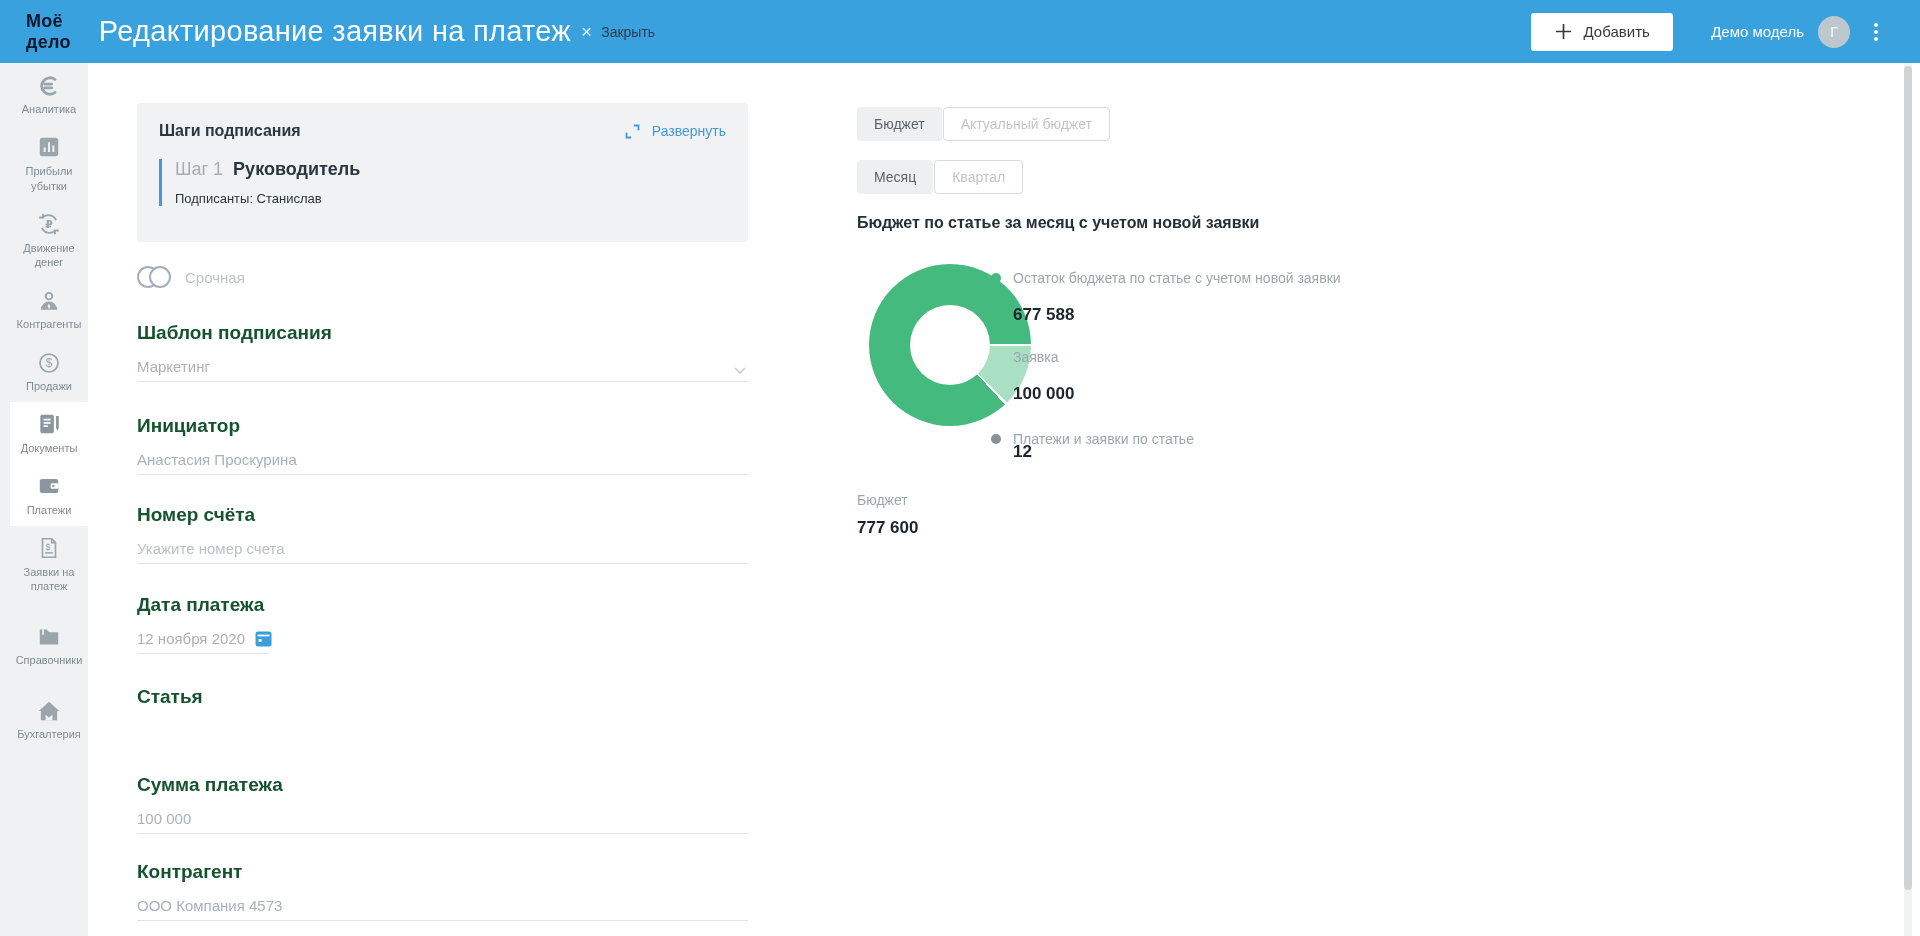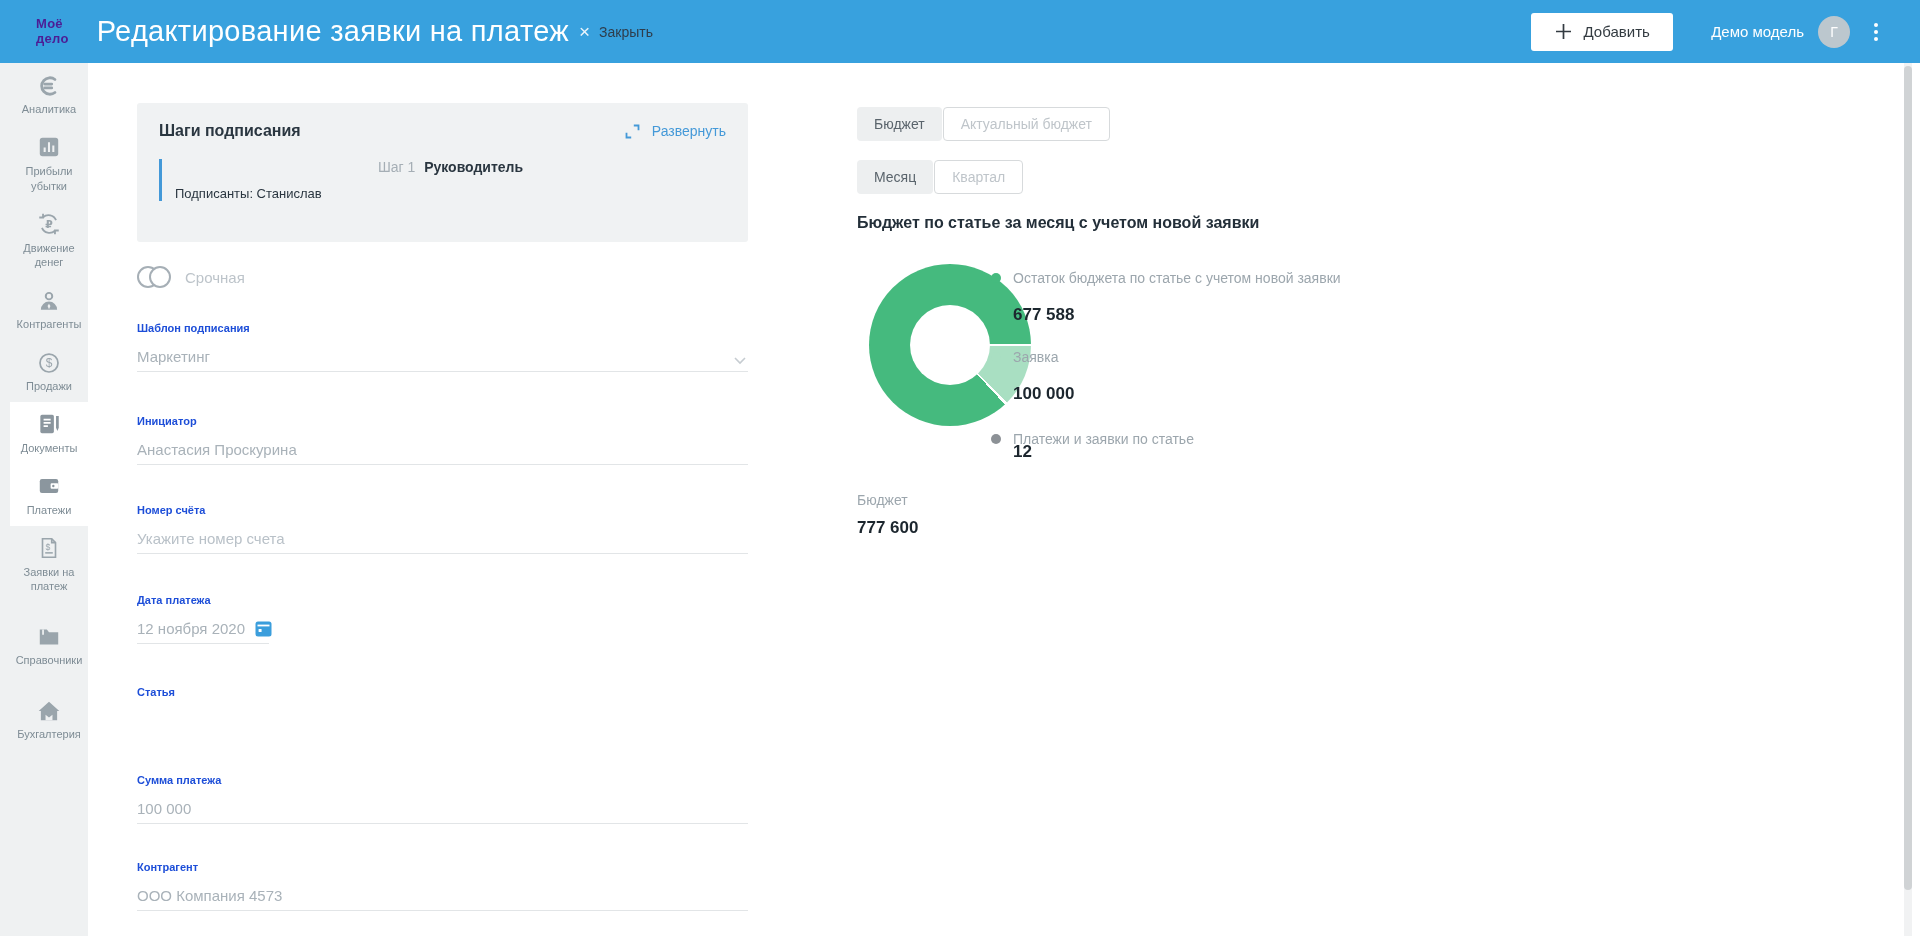--- a/index.html
+++ b/index.html
@@ -1,21 +1,21 @@
 <!DOCTYPE html>
 <html><head>
 <meta charset="utf-8">
 <style>
   * { margin:0; padding:0; box-sizing:border-box; }
   html,body { width:1920px; height:936px; overflow:hidden; }
   body { position:relative; background:#fff; font-family:"Liberation Sans","DejaVu Sans",sans-serif; }
 
   
   .header { position:absolute; left:0; top:0; width:1920px; height:63px; background:#38A1DE; display:flex; align-items:center; }
-  .logo { margin-left:36px; color:#4c1d95; font-size:13px; font-weight:700; line-height:1.15; letter-spacing:.3px; }
+  .logo { margin-left:26px; color:#0f172a; font-size:18px; font-weight:700; line-height:1.15; letter-spacing:.3px; }
   .page-title { margin-left:28px; color:#fff; font-size:29px; font-weight:400; letter-spacing:.3px; white-space:nowrap; }
   .close-x { margin-left:10px; color:#eaf4fb; font-size:19px; cursor:pointer; line-height:1; }
   .close-btn { margin-left:9px; color:#2E3D4C; font-size:14px; cursor:pointer; }
   .header-spacer { flex:1; }
   .add-btn { width:142px; height:38px; background:#fff; border:none; border-radius:3px; display:flex; align-items:center; justify-content:center; gap:12px; font-size:15px; color:#333B41; cursor:pointer; font-family:inherit; }
   .account { margin-left:38px; color:#fff; font-size:15px; }
   .avatar { margin-left:14px; width:32px; height:32px; border-radius:50%; background:#BCC7CE; color:#fff; font-size:14px; display:flex; align-items:center; justify-content:center; }
   .kebab { margin-left:20px; margin-right:38px; display:flex; flex-direction:column; gap:3px; cursor:pointer; padding:4px; }
   .kebab i { width:4px; height:4px; border-radius:50%; background:#fff; }
 
@@ -26,36 +26,36 @@
   .side-item.hl { background:#FFFFFF; }
   .side-item.hl .ic { color:#8B969E; }
   .side-item.mt { margin-top:12px; }
 
   
   .sign-panel { position:absolute; left:137px; top:103px; width:611px; height:139px; background:#F0F2F3; border-radius:3px; padding:19px 22px; }
   .sign-head { display:flex; align-items:center; justify-content:space-between; }
   .sign-title { font-size:16px; font-weight:700; color:#2A3640; }
   .expand-link { display:flex; align-items:center; gap:12px; color:#4499D8; font-size:14px; cursor:pointer; }
   .sign-step { margin-top:19px; border-left:3px solid #4499D8; padding-left:13px; }
-  .step-line1 { font-size:14px;text-align:center; }
+  .step-line1 { font-size:18px; }
   .step-num { color:#A5AEB5; }
   .step-role { color:#2A3640; font-weight:700; margin-left:5px; }
   .step-signers { margin-top:11px; font-size:13px; color:#2A3640; }
 
   .toggle-row { position:absolute; left:137px; top:266px; display:flex; align-items:center; gap:13px; cursor:pointer; }
   .toggle { position:relative; width:35px; height:22px; }
   .toggle i { position:absolute; top:0; width:22px; height:22px; border:2px solid #A6AFB6; border-radius:50%; }
   .toggle i.a { left:0; }
   .toggle i.b { left:12px; background:#fff; }
   .toggle-label { font-size:15px; color:#BDC4CA; }
 
   .field { position:absolute; left:137px; width:611px; }
   .f1 { top:322px; } .f2 { top:415px; } .f3 { top:504px; }
   .f4 { top:594px; width:132px; } .f5 { top:686px; } .f6 { top:774px; } .f7 { top:861px; }
-  .field .flabel { font-size:11px; font-weight:700; color:#1d4ed8; }
+  .field .flabel { font-size:19px; font-weight:700; color:#14532d; }
   .field .fvalue { position:relative; margin-top:14px; padding-bottom:6px; font-size:15px; color:#A9B2B9; border-bottom:1px solid #E2E5E7; min-height:19px; }
   .field .fvalue.ph { color:#B9C1C8; }
   .chev { position:absolute; right:2px; top:3px; }
   .cal-wrap { display:inline-flex; vertical-align:-3px; margin-left:10px; }
 
   
   .tabs { position:absolute; display:flex; }
   .tabs-budget { left:857px; top:107px; }
   .tabs-period { left:857px; top:160px; }
   .tab { height:34px; display:flex; align-items:center; padding:0 17px; font-size:14px; border-radius:4px; cursor:pointer; }

